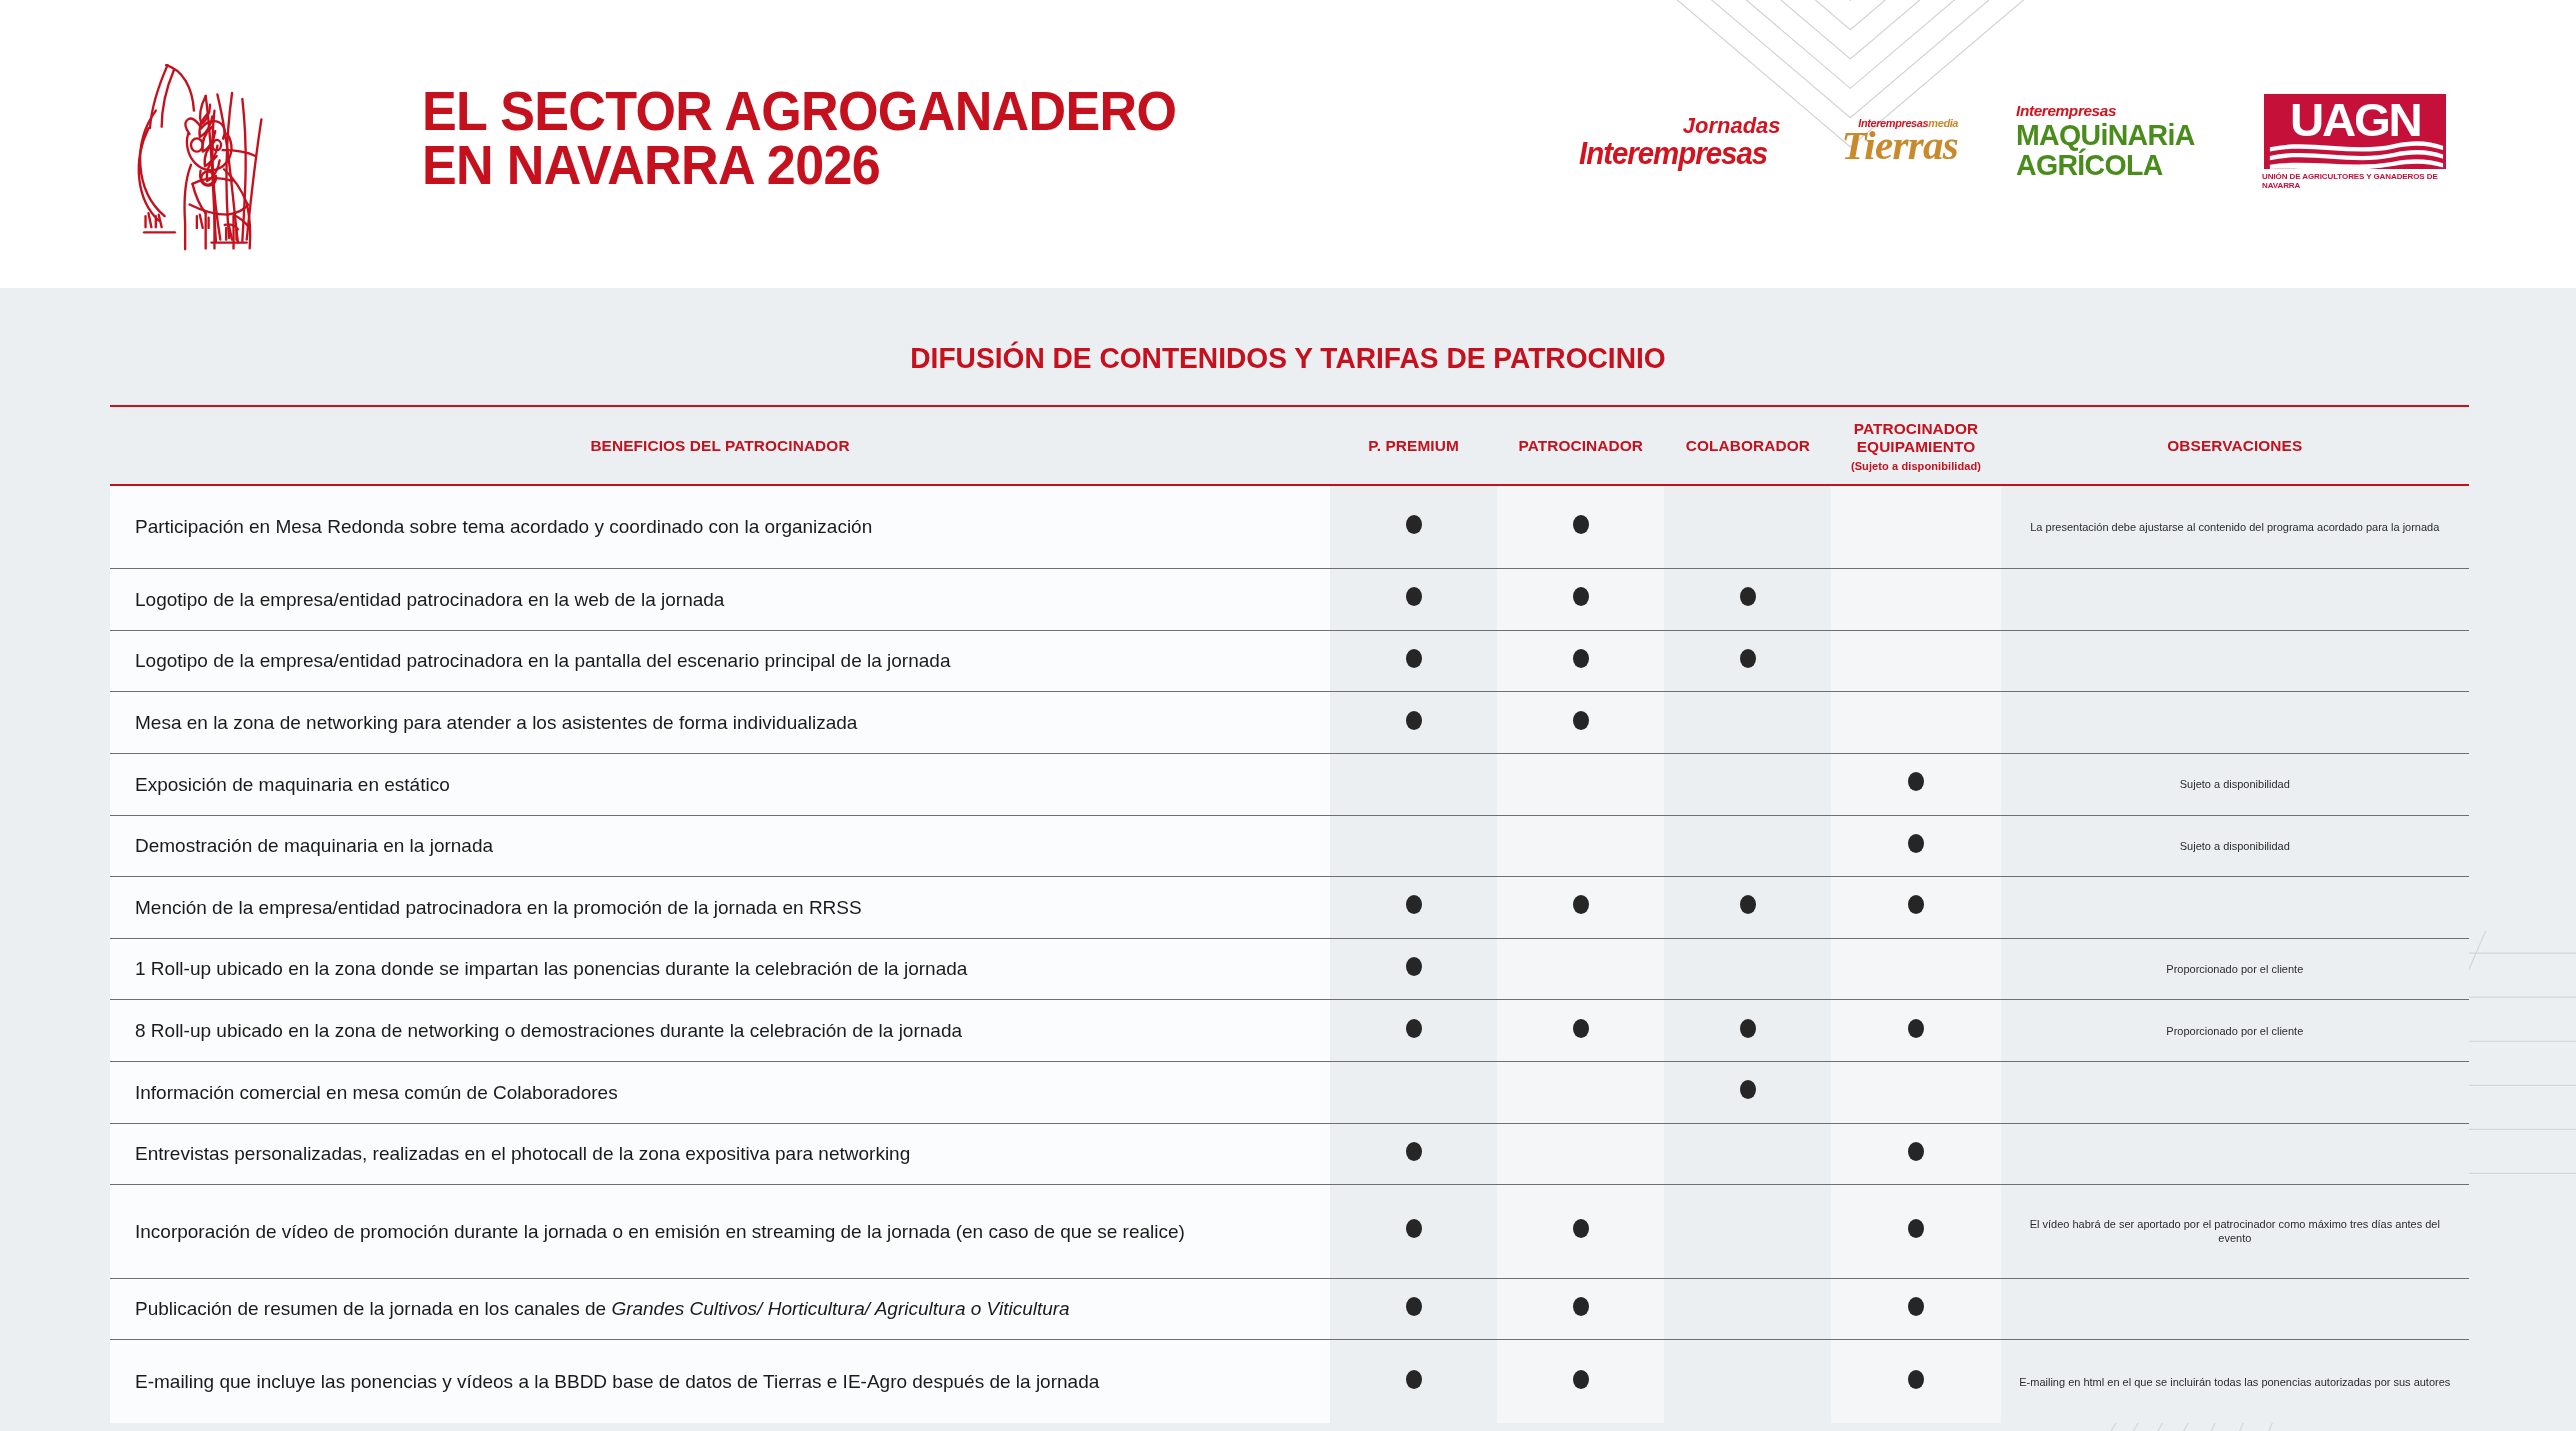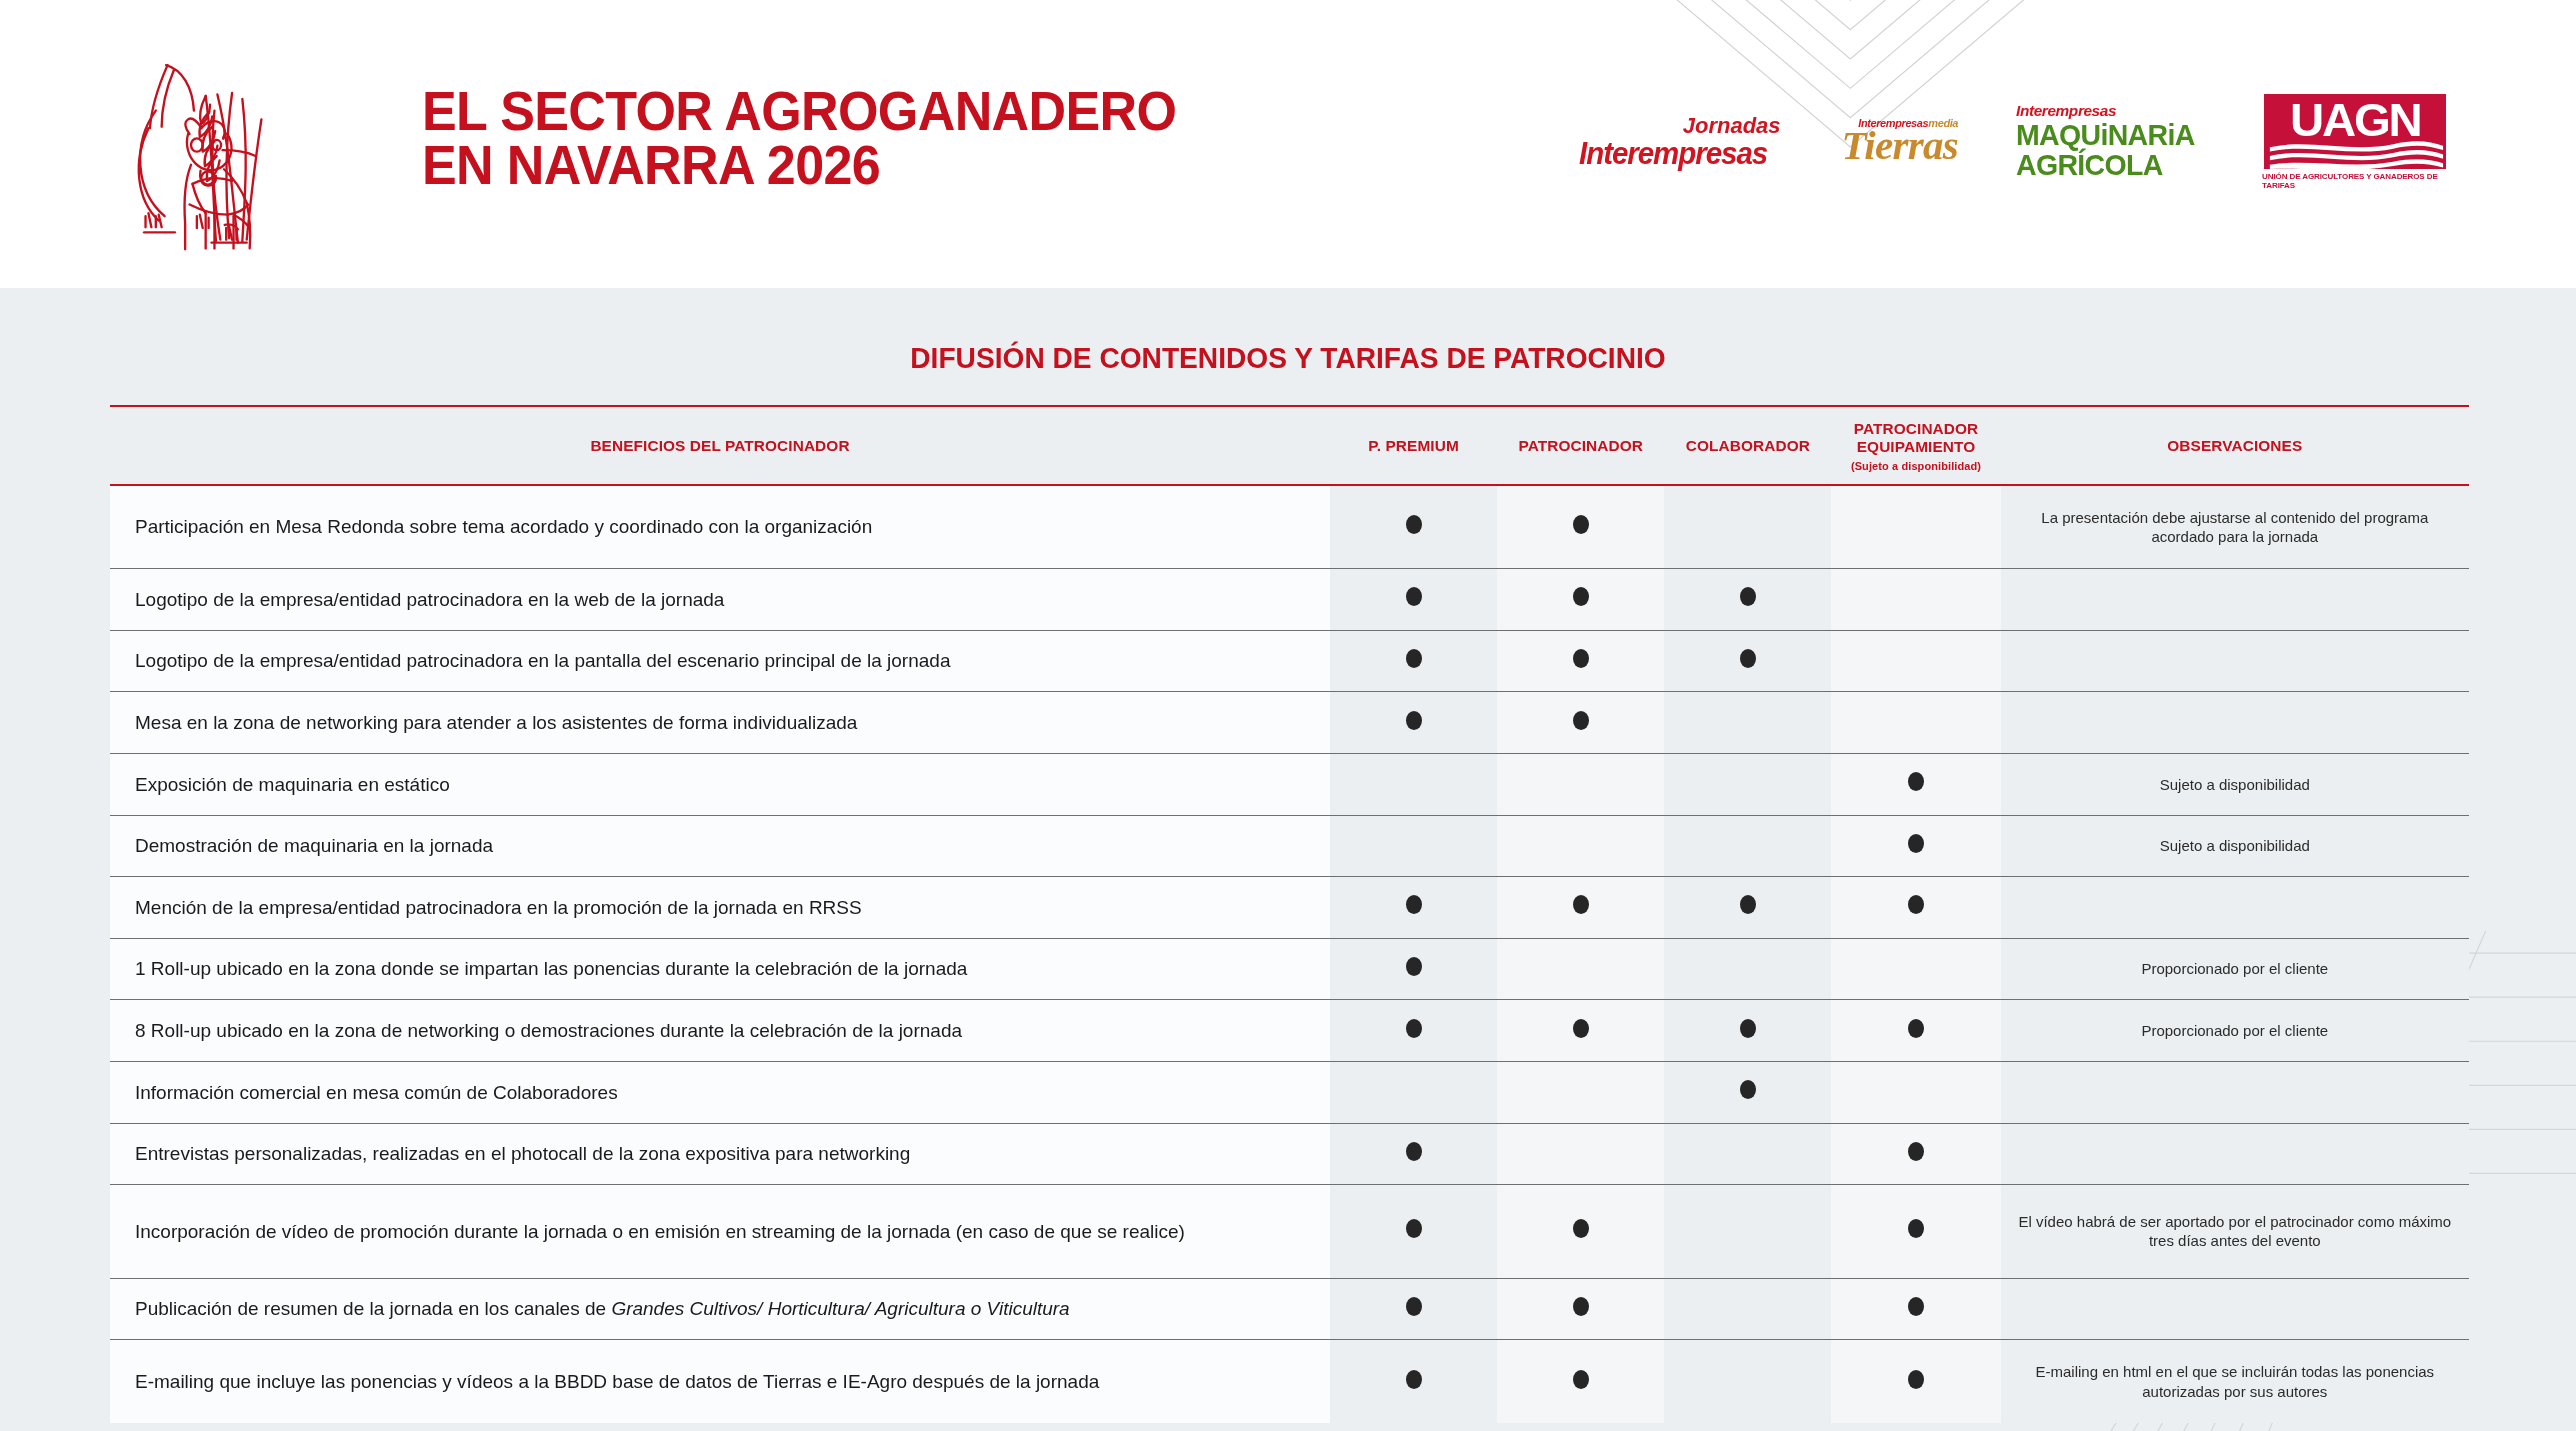--- a/index.html
+++ b/index.html
@@ -98,21 +98,21 @@
   }
   tbody td.benefit{
     background:#fbfcfd;
     padding:7.3px 19px 7.3px 25px;
     text-align:left;line-height:1.22;
   }
   tbody td.mark{text-align:center;padding:2.9px;}
   tbody td.shade-a{background:#eceff1;}
   tbody td.shade-b{background:#f4f6f7;}
   tbody td.obs{
-    background:#eceff1;text-align:center;font-size:15px;color:#2b2b2b;
+    background:#eceff1;text-align:center;font-size:11px;color:#2b2b2b;
     padding:5.9px 17.6px;line-height:1.28;
   }
   .dot{display:inline-block;width:16px;height:19px;border-radius:50%;background:#262626;}
   tbody tr.tall td{height:78px;}
   tbody tr.tall2 td{height:68px;}
   tbody tr:last-child td{border-bottom:none;}
   tbody td.benefit em{font-style:italic;}
 </style>
 </head>
 <body>
@@ -210,21 +210,21 @@
       <div class="box">
         <div class="word">UAGN</div>
         <svg class="waves" viewBox="0 0 248 44" preserveAspectRatio="none">
           <g fill="#ffffff">
             <path d="M8 14 C60 2 120 22 176 10 C206 3 226 6 244 12 L244 18 C226 12 206 9 176 16 C120 28 60 8 8 20 Z"></path>
             <path d="M8 26 C60 14 120 34 176 22 C206 15 226 18 244 24 L244 30 C226 24 206 21 176 28 C120 40 60 20 8 32 Z"></path>
             <path d="M8 38 C60 30 120 44 176 34 C206 28 226 31 244 36 L244 42 C226 37 206 34 176 40 C120 50 60 42 8 44 Z"></path>
           </g>
         </svg>
       </div>
-      <div class="cap">UNIÓN DE AGRICULTORES Y GANADEROS DE TARIFAS</div>
+      <div class="cap">UNIÓN DE AGRICULTORES Y GANADEROS DE NAVARRA</div>
     </div>
 
   </div>
 </div>
 
 <div class="sheet">
 
   <svg class="sheet-deco" viewBox="0 0 900 1100">
     <g fill="none" stroke="#d2d6d9" stroke-width="1.6">
       <path d="M-60 1100 L430 330 L900 330"></path>

